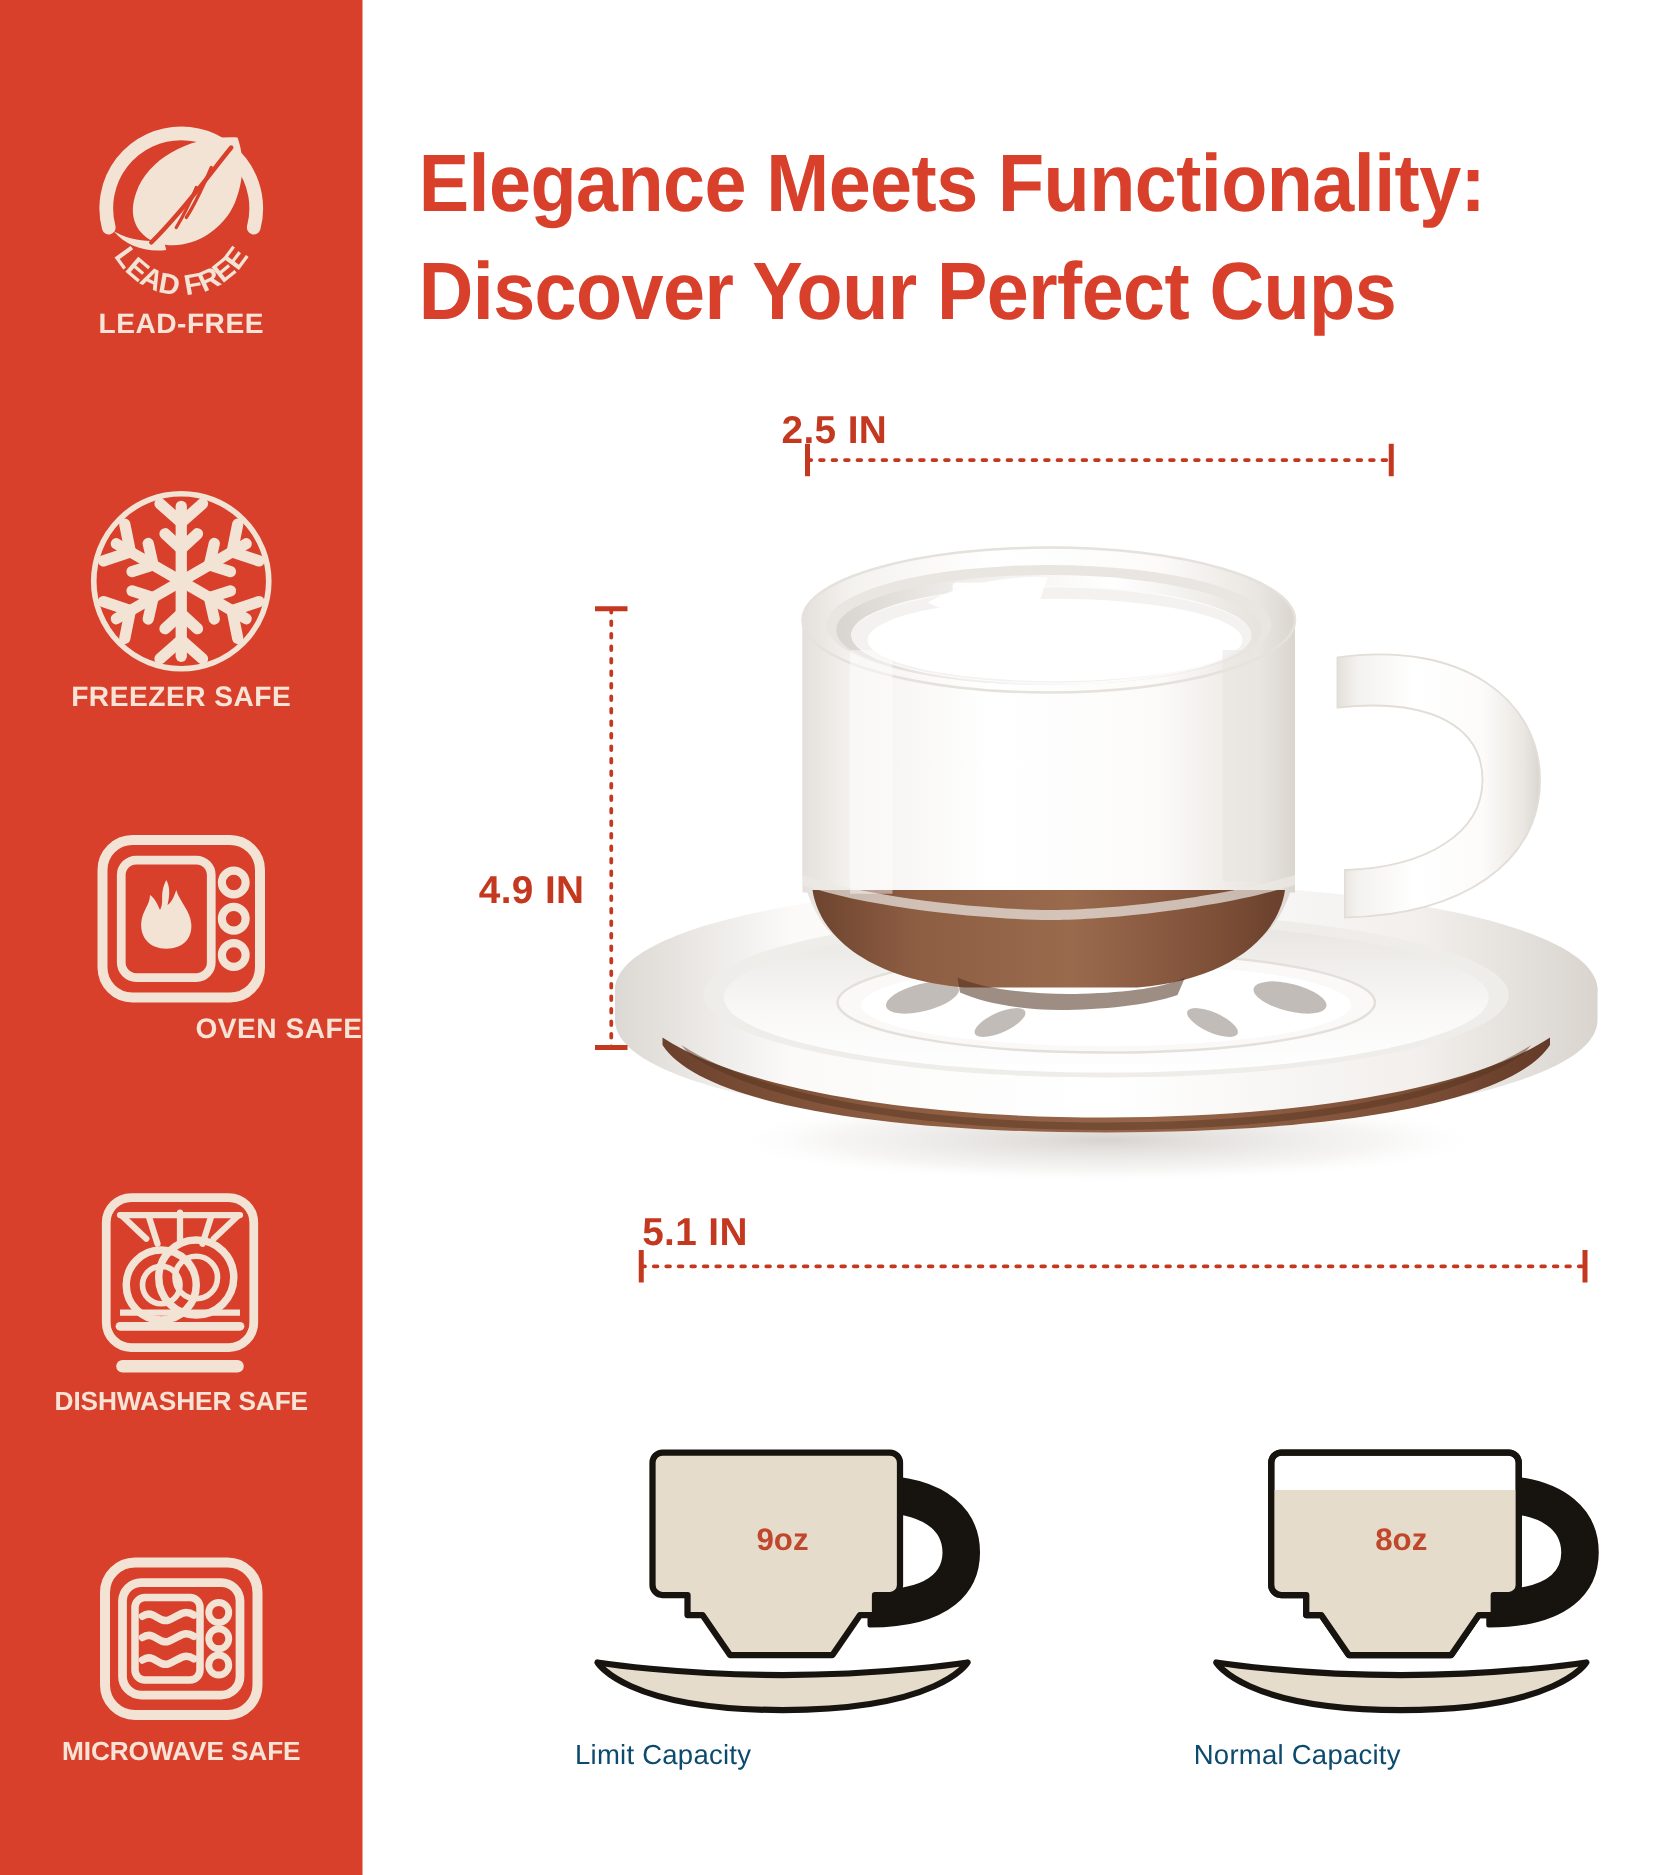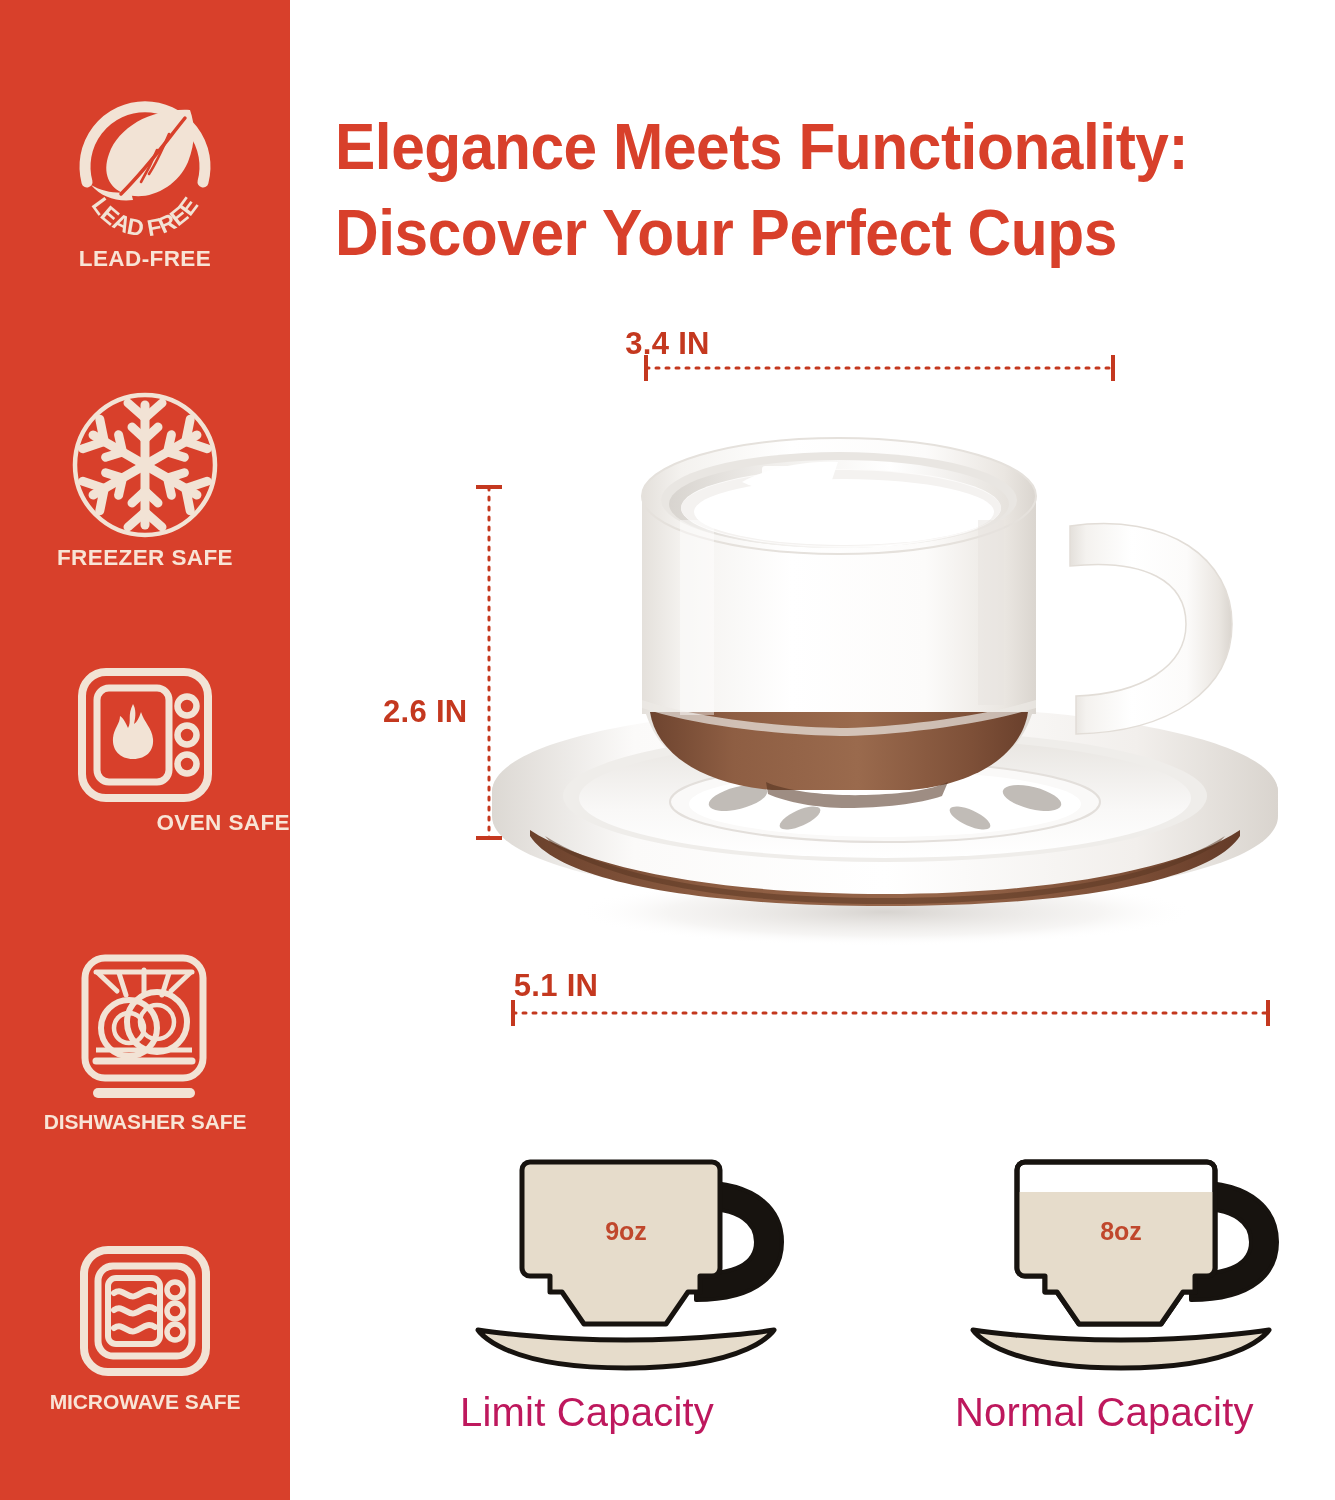--- a/index.html
+++ b/index.html
@@ -99,23 +99,23 @@
     position: absolute;
     top: 1140px;
     width: 400px;
     text-align: left;
   }
   #capacity-limit  { left: 460px; }
   #capacity-normal { left: 955px; }
   .capacity-label {
     display: block;
     margin-top: 6px;
-    color: #be185d;
-    font-family: "Liberation Sans", sans-serif;
-    font-size: 40px;
+    color: #0c4a6e;
+    font-family: "Liberation Sans", sans-serif;
+    font-size: 22px;
     letter-spacing: 0.2px;
   }
   .oz-text {
     fill: #C0472C;
     font-family: "Liberation Sans", sans-serif;
     font-weight: bold;
     font-size: 25px;
   }
 </style>
 </head>
@@ -245,22 +245,22 @@
       </svg>
       <span class="feature-label tight">DISHWASHER SAFE</span>
     </div>
   </div>
 
   <div id="title">
     <span class="line">Elegance Meets Functionality:</span>
     <span class="line">Discover Your Perfect Cups</span>
   </div>
 
-  <div class="dim-label" id="dim-top-label">3.4 IN</div>
-  <div class="dim-label" id="dim-left-label">2.6 IN</div>
+  <div class="dim-label" id="dim-top-label">2.5 IN</div>
+  <div class="dim-label" id="dim-left-label">4.9 IN</div>
   <div class="dim-label" id="dim-bottom-label">5.1 IN</div>
 
   <div id="product-photo">
     <svg width="830" height="560" viewBox="0 0 830 560">
       <defs>
         <linearGradient id="cupBody" x1="0" y1="0" x2="1" y2="0">
           <stop offset="0%" stop-color="#E4E0DB"></stop>
           <stop offset="10%" stop-color="#F4F2EF"></stop>
           <stop offset="38%" stop-color="#FFFFFF"></stop>
           <stop offset="72%" stop-color="#FCFBFA"></stop>

